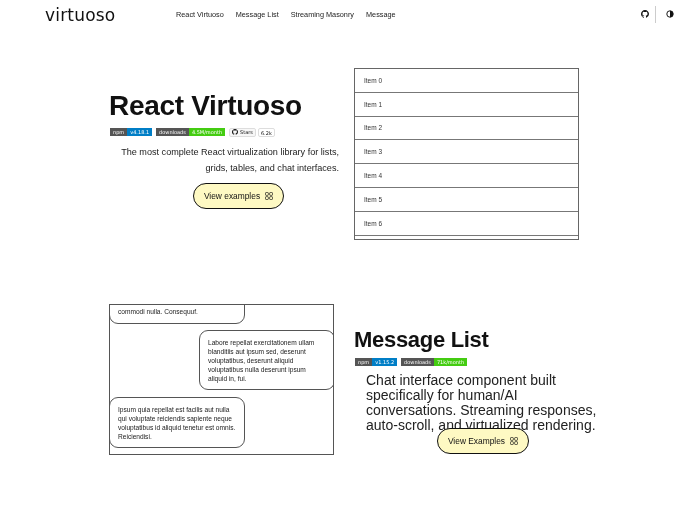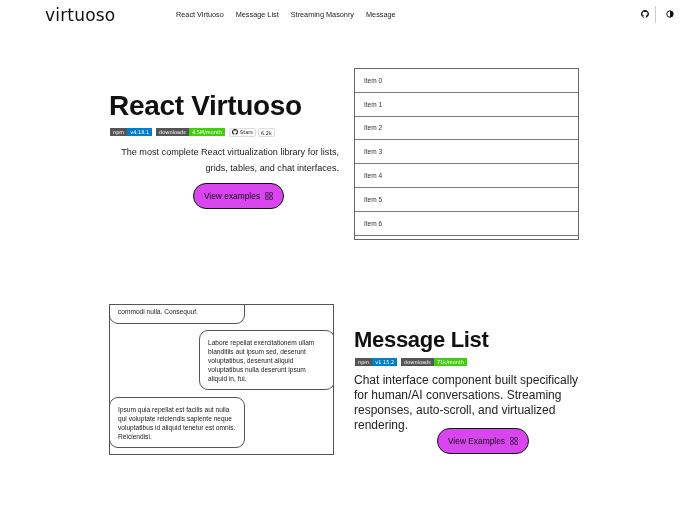--- a/index.html
+++ b/index.html
@@ -23,32 +23,32 @@
   .badges { position: absolute; display: flex; align-items: center; gap: 4px; height: 8px; }
   .badge { display: flex; height: 8px; font-size: 5px; line-height: 8px; font-family: "DejaVu Sans", sans-serif; }
   .badge .k { background: #555; color: #fff; padding: 0 3px; }
   .badge .v { color: #fff; padding: 0 3px; }
   .badge .v.blue { background: #007ec6; }
   .badge .v.green { background: #4c1; }
   .gh-stars { display: flex; align-items: center; gap: 2px; font-size: 5px; font-family: "DejaVu Sans", sans-serif; height: 8px; }
   .gh-stars .st { border: 1px solid #ddd; background: #f7f7f7; padding: 0 2px; display:flex; align-items:center; gap:2px; height:9px; border-radius:2px;}
   .gh-stars .cnt { border: 1px solid #ddd; background: #fff; padding: 0 2px; height:9px; line-height:8px; border-radius:2px;}
   .hero-desc { position: absolute; left: 109px; top: 144px; width: 230px; font-size: 9.1px; line-height: 16px; color: #222; text-align: right; }
-  .pill-btn { position: absolute; height: 26px; border: 1.3px solid #111; border-radius: 13px; background: #d946ef; display: flex; align-items: center; justify-content: center; gap: 5px; font-size: 8.4px; color: #111; cursor: pointer; font-family: "Liberation Sans", sans-serif; }
+  .pill-btn { position: absolute; height: 26px; border: 1.3px solid #111; border-radius: 13px; background: #fef9c3; display: flex; align-items: center; justify-content: center; gap: 5px; font-size: 8.4px; color: #111; cursor: pointer; font-family: "Liberation Sans", sans-serif; }
   .grid-icon { width: 8px; height: 8px; }
 
   
   .vlist { position: absolute; left: 354px; top: 68px; width: 225px; height: 172px; border: 1px solid #666; overflow: hidden; }
   .vitem { height: 23.8px; border-bottom: 1px solid #777; font-size: 6.5px; color: #333; padding-left: 9px; display: flex; align-items: center; cursor: pointer; }
 
   
   .mlist { position: absolute; left: 109px; top: 304px; width: 225px; height: 151px; border: 1px solid #555; overflow: hidden; }
   .msg { position: absolute; border: 1px solid #555; border-radius: 9px; font-size: 6.6px; line-height: 9px; color: #222; padding: 7px 8px; background: #fff; }
   .msg-title { position: absolute; left: 354px; top: 327px; font-size: 22px; font-weight: bold; letter-spacing: -0.3px; color: #111; }
-  .msg-desc { position: absolute; left: 354px; top: 373px; width: 235px; font-size: 12px; line-height: 15px; color: #222; }
+  .msg-desc { position: absolute; left: 366px; top: 373px; width: 235px; font-size: 14px; line-height: 15px; color: #222; }
 </style>
 </head>
 <body>
 
 <div class="header">
   <div class="logo">virtuoso</div>
   <nav class="nav">
     <a>React Virtuoso</a>
     <a>Message List</a>
     <a>Streaming Masonry</a>

